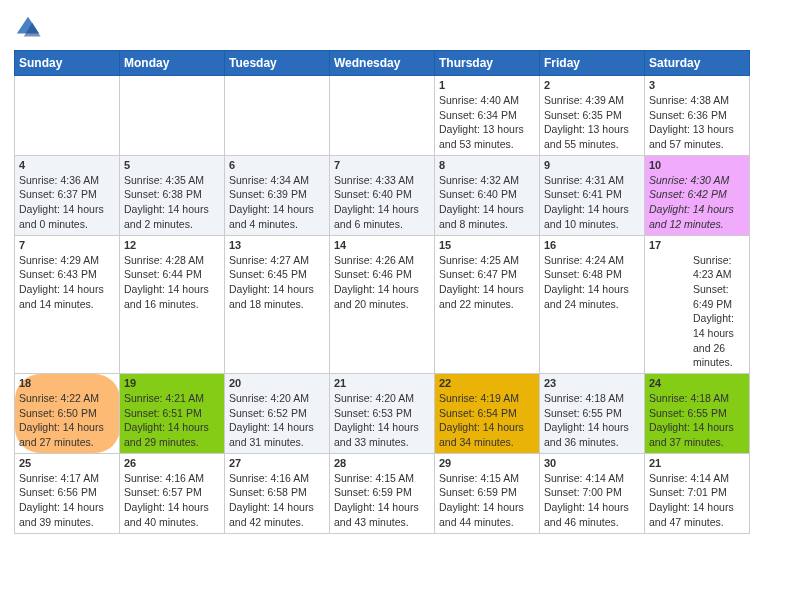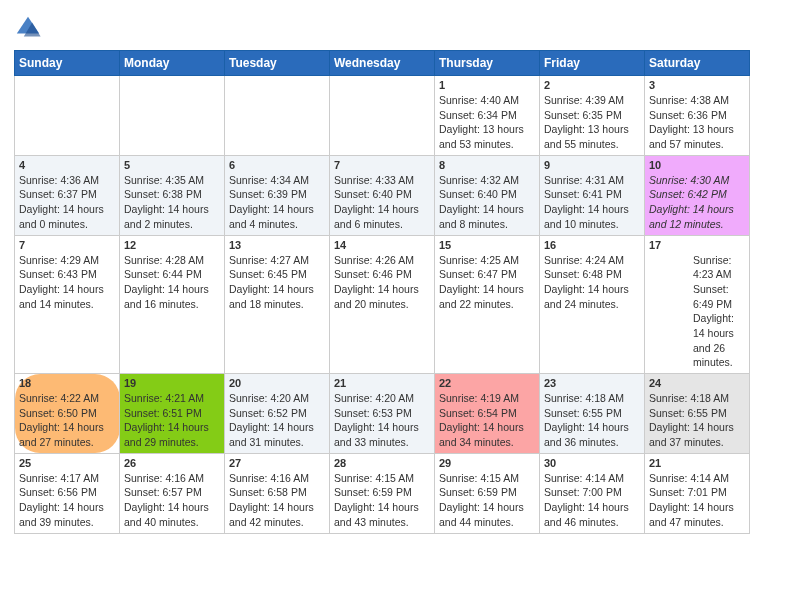--- a/index.html
+++ b/index.html
@@ -274,35 +274,35 @@
 Daylight: 14 hours
 and 31 minutes.</div>
           </td>
           <td style="background: rgb(240, 244, 248);">
             <span class="day-number">21</span>
             <div class="day-info" style="white-space: pre-line;">Sunrise: 4:20 AM
 Sunset: 6:53 PM
 Daylight: 14 hours
 and 33 minutes.</div>
           </td>
-          <td style="background: #fca5a5;">
+          <td style="background: #eab308;">
             <span class="day-number">22</span>
             <div class="day-info" style="white-space: pre-line;">Sunrise: 4:19 AM
 Sunset: 6:54 PM
 Daylight: 14 hours
 and 34 minutes.</div>
           </td>
           <td style="background: rgb(240, 244, 248);">
             <span class="day-number">23</span>
             <div class="day-info" style="white-space: pre-line;">Sunrise: 4:18 AM
 Sunset: 6:55 PM
 Daylight: 14 hours
 and 36 minutes.</div>
           </td>
-          <td style="background: #e5e5e5;">
+          <td style="background: #84cc16;">
             <span class="day-number">24</span>
             <div class="day-info" style="white-space: pre-line;">Sunrise: 4:18 AM
 Sunset: 6:55 PM
 Daylight: 14 hours
 and 37 minutes.</div>
           </td>
         </tr>
         <tr>
           <td>
             <span class="day-number">25</span>

